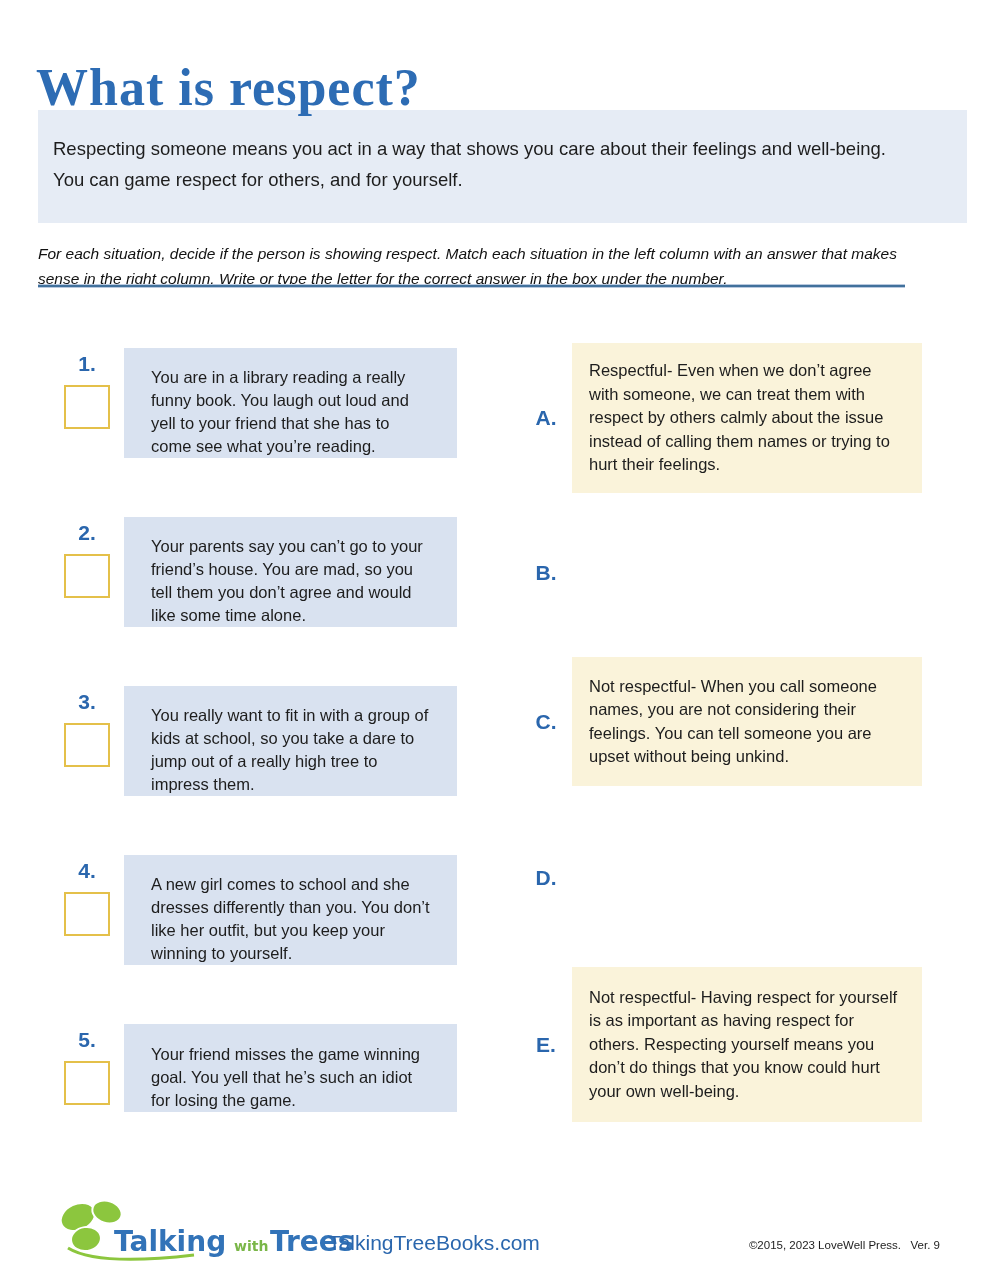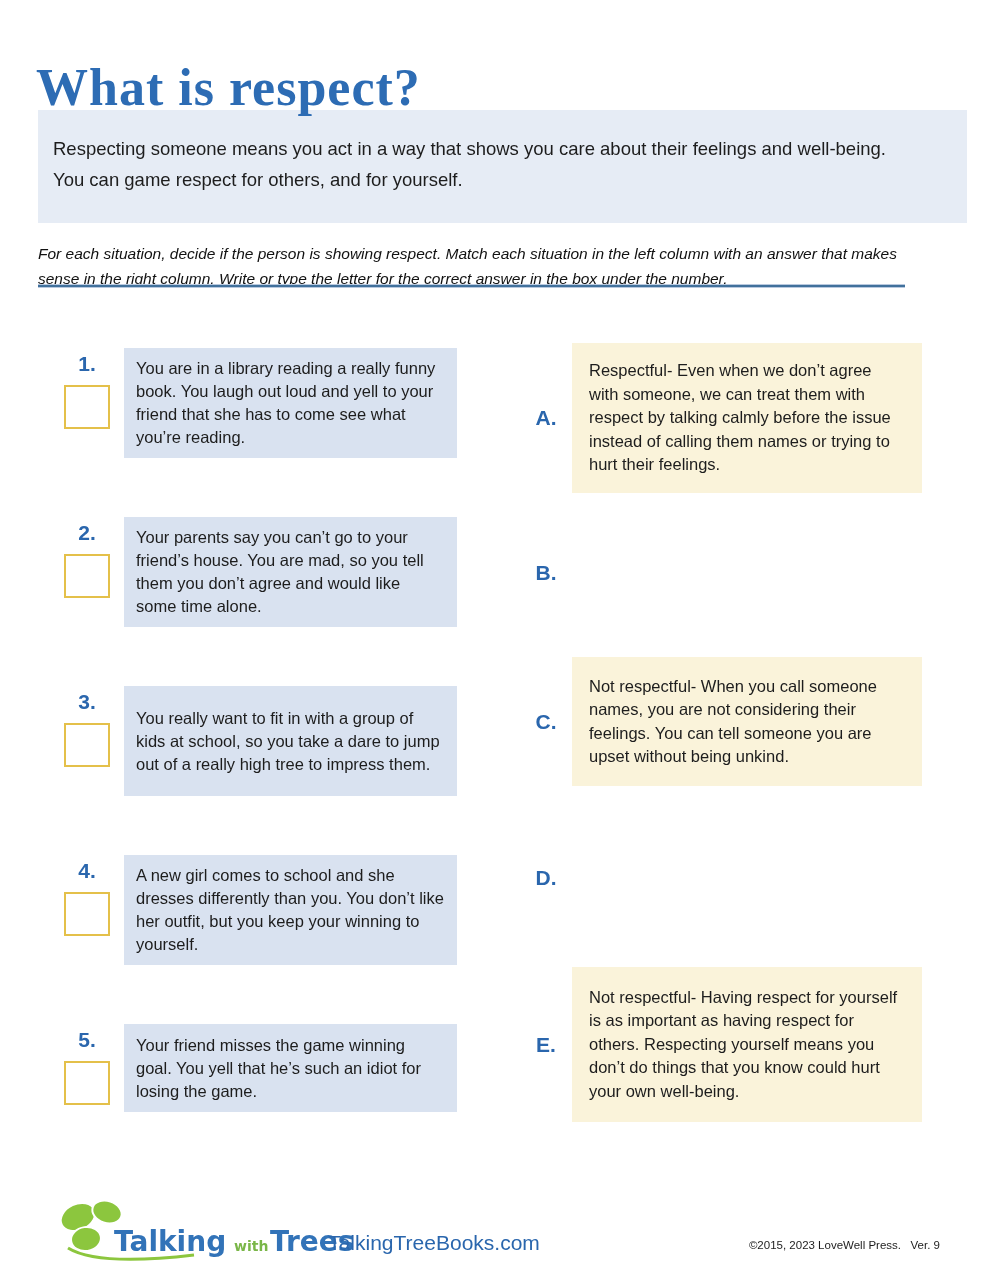--- a/index.html
+++ b/index.html
@@ -30,21 +30,21 @@
     position:absolute; left:38px; top:284px; width:867px; height:4px;
     background:linear-gradient(to bottom,#b9c9df 0 1px,#41719c 1px 3px,#b9c9df 3px 4px);
   }
   
   .situation { position:absolute; left:64px; width:393px; display:flex; }
   .num-col { width:46px; flex:none; display:flex; flex-direction:column; align-items:center; padding-top:4px; margin-right:14px; }
   .num { font-size:21px; font-weight:bold; color:var(--accent-blue,#2a66ad); margin-bottom:9px; }
   .write-box { width:46px; height:44px; background:#fff; border:2px solid var(--gold-border,#e4c04a); }
   .sit-text {
     flex:1; background:var(--box-blue,#d9e2f0);
-    display:flex; align-items:center; padding:0 12px;
+    display:flex; align-items:flex-end; padding:0 27px;
   }
   .sit-text p { font-size:16.5px; line-height:23px; color:#1d1d1d; }
   .s1 { top:348px; height:110px; }
   .s2 { top:517px; height:110px; }
   .s3 { top:686px; height:110px; }
   .s4 { top:855px; height:110px; }
   .s5 { top:1024px; height:88px; }
   
   .answer-row { position:absolute; left:520px; width:402px; display:flex; }
   .letter-col { width:52px; flex:none; display:flex; align-items:center; justify-content:center;
@@ -131,21 +131,21 @@
       <div class="write-box"></div>
     </div>
     <div class="sit-text">
       <p>Your friend misses the game winning goal. You yell that he’s such an idiot for losing the game.</p>
     </div>
   </div>
 
   <div class="answer-row a1">
     <div class="letter-col">A.</div>
     <div class="ans-card">
-      <p>Respectful- Even when we don’t agree with someone, we can treat them with respect by talking calmly before the issue instead of calling them names or trying to hurt their feelings.</p>
+      <p>Respectful- Even when we don’t agree with someone, we can treat them with respect by others calmly about the issue instead of calling them names or trying to hurt their feelings.</p>
     </div>
   </div>
 
   <div class="answer-row a2">
     <div class="letter-col">B.</div>
   </div>
 
   <div class="answer-row a3">
     <div class="letter-col">C.</div>
     <div class="ans-card">

